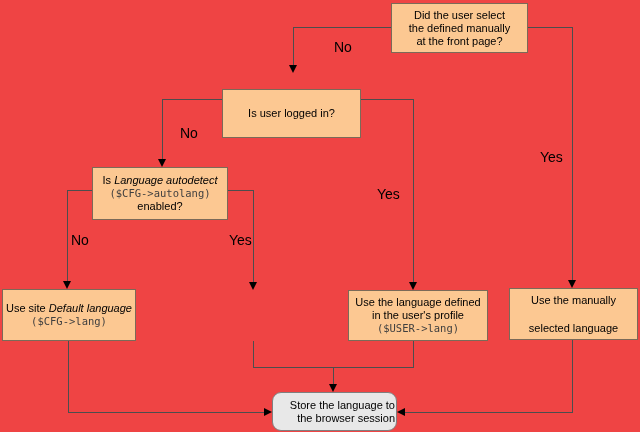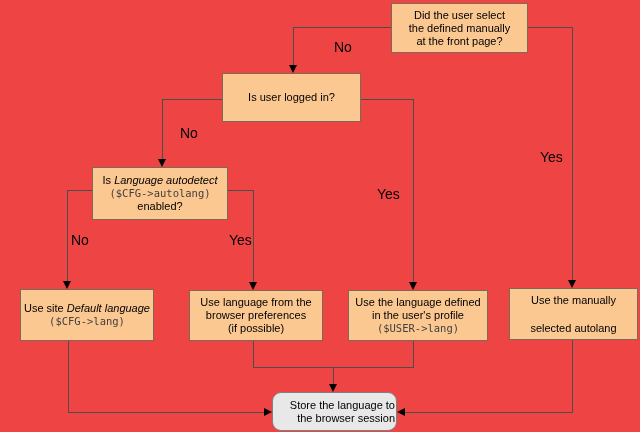--- a/index.html
+++ b/index.html
@@ -38,50 +38,45 @@
 <body>
 
 <div id="canvas">
 
   <div class="node" style="left:391px; top:3px; width:137px; height:50px;">
     <div>Did the user select</div>
     <div>the defined manually</div>
     <div>at the front page?</div>
   </div>
 
-  <div class="node" style="left:222px; top:73px; width:139px; height:49px;">
+  <div class="node" style="left:222px; top:89px; width:139px; height:49px;">
     <div>Is user logged in?</div>
   </div>
 
   <div class="node" style="left:92px; top:167px; width:136px; height:53px;align-items:center;">
     <div><span>Is </span><em>Language autodetect</em></div>
     <div class="code">($CFG-&gt;autolang)</div>
     <div>enabled?</div>
   </div>
 
-  <div class="node" style="left:20px; top:289px; width:134px; height:52px;">
+  <div class="node" style="left:2px; top:289px; width:134px; height:52px;">
     <div><span>Use site </span><em>Default language</em></div>
     <div class="code">($CFG-&gt;lang)</div>
   </div>
 
-  <div class="node" style="left:189px; top:290px; width:134px; height:51px;">
-    <div>Use language from the</div>
-    <div>browser preferences</div>
-    <div>(if possible)</div>
-  </div>
 
   <div class="node" style="left:348px; top:290px; width:140px; height:51px;">
     <div>Use the language defined</div>
     <div>in the user's profile</div>
     <div class="code">($USER-&gt;lang)</div>
   </div>
 
   <div class="node" style="left:509px; top:288px; width:129px; height:52px;gap:15px;">
     <div>Use the manually</div>
-    <div>selected autolang</div>
+    <div>selected language</div>
   </div>
 
   <div class="node terminal" style="left:272px; top:392px; width:125px; height:39px;">
     <div>Store the language to</div>
     <div>the browser session</div>
   </div>
 
   <div class="h-line" style="left:293px; top:27px; width:98px;"></div>
   <div class="v-line" style="left:293px; top:27px; height:39px;"></div>
   <div class="arrow down" style="left:289px; top:65px;"></div>

